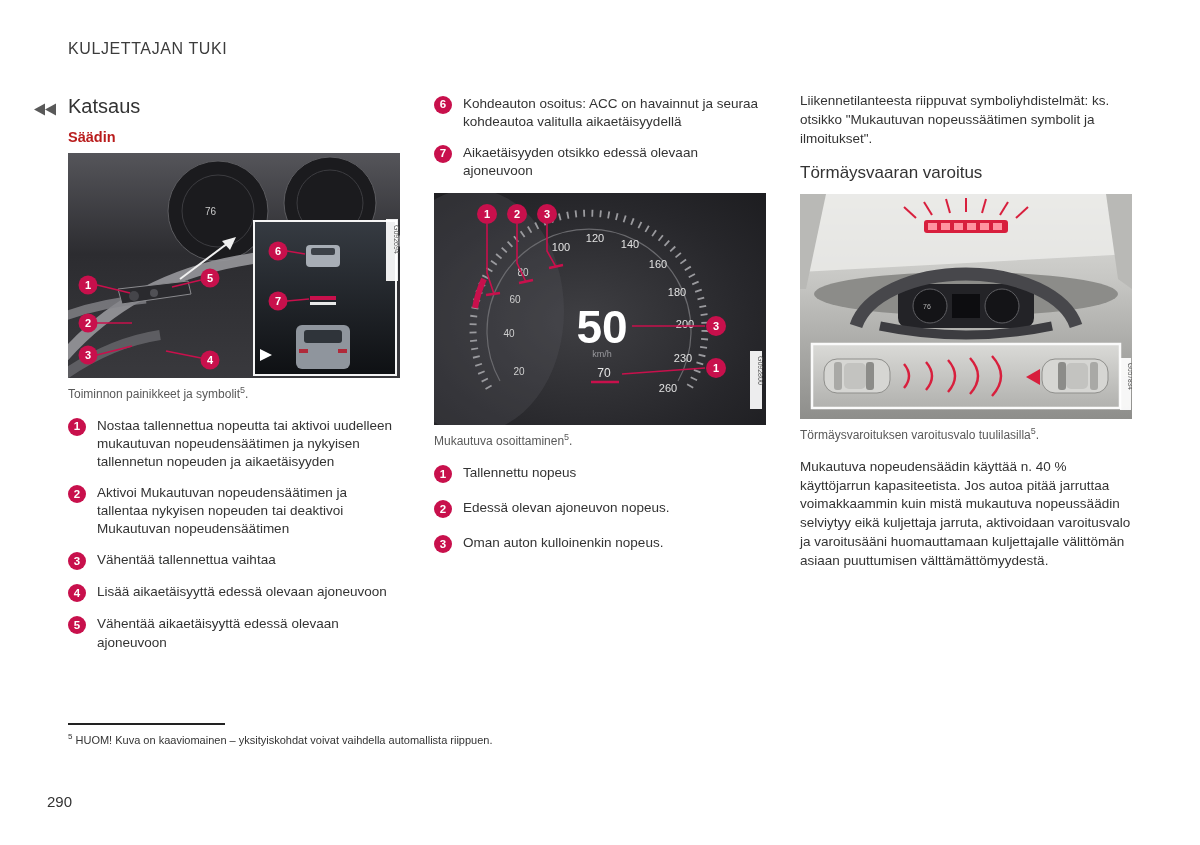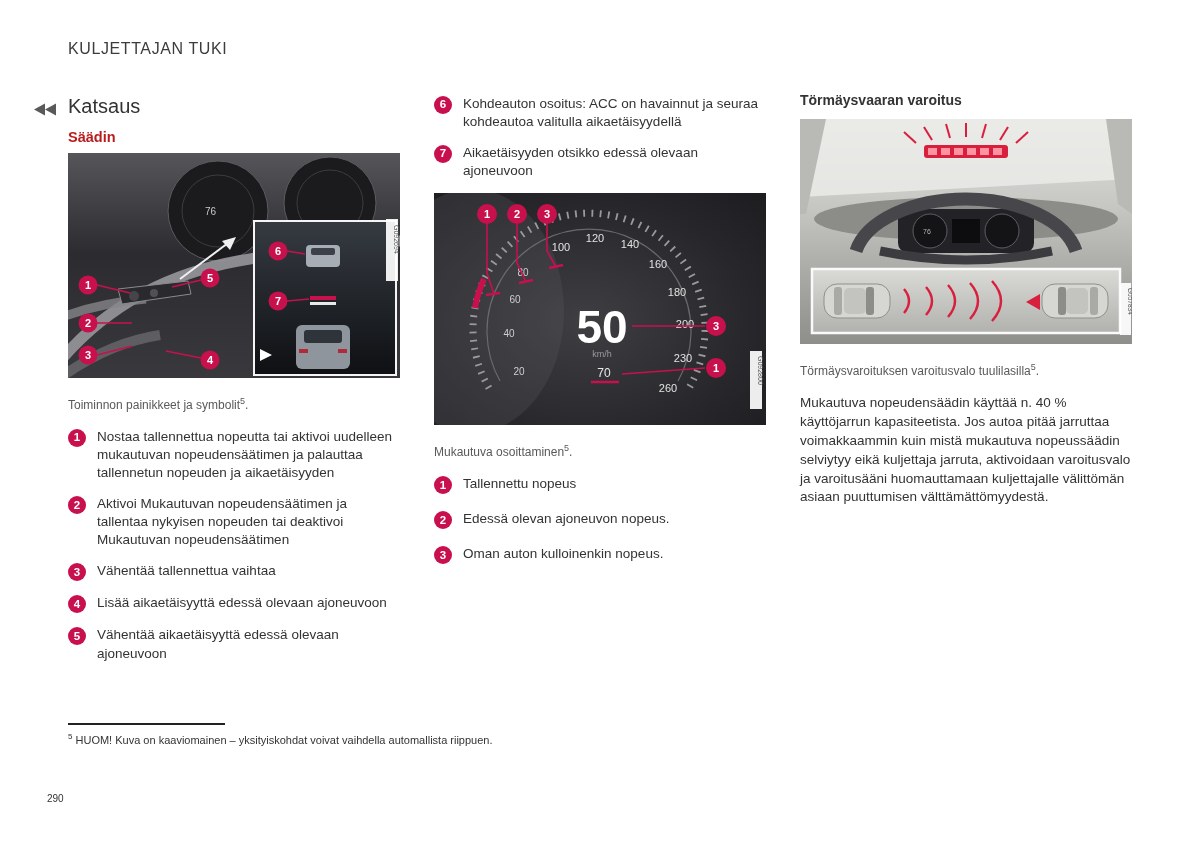--- a/index.html
+++ b/index.html
@@ -23,28 +23,28 @@
   h1.section-title {
     font-size:20px; font-weight:normal; color:#333;
     margin-bottom:11px; position:relative;
   }
   .nav-icon { position:absolute; left:-34px; top:4px; }
   h2.sub {
     font-size:14.5px; font-weight:bold; color:#b91c1c;
     margin-bottom:8px;
   }
   h2.big {
-    font-size:14px; font-weight:bold; color:#333;
+    font-size:17px; font-weight:normal; color:#333;
     margin:0 0 11px 0;
   }
   figure { margin:0; line-height:0; }
   .fig-svg { display:block; width:332px; }
   .caption {
     font-size:12px; color:#595959; line-height:1.25;
-    margin:18px 0 15px 0;
+    margin:7px 0 15px 0;
   }
   .caption sup { font-size:9px; }
   .para {
     font-size:13.5px; line-height:1.4; color:#333;
     margin-bottom:14px;
   }
   .item {
     display:flex; gap:11px; margin-bottom:13px;
     font-size:13.5px; line-height:1.34; color:#333;
   }
@@ -59,21 +59,21 @@
     position:absolute; left:68px; top:723px;
     width:157px; height:1.5px; background:#222;
   }
   .footnote {
     position:absolute; left:68px; top:732px;
     font-size:11px; color:#333;
   }
   .footnote sup { font-size:8px; }
   .page-num {
     position:absolute; left:47px; top:793px;
-    font-size:10px; color:#333;
+    font-size:15px; color:#333;
   }
   svg text { font-family:"Liberation Sans", sans-serif; }
 </style>
 </head>
 <body>
 
 <div class="page-header">KULJETTAJAN TUKI</div>
 
 <div class="col col-left">
   <h1 class="section-title">
@@ -164,21 +164,21 @@
       <rect x="318" y="66" width="12" height="62" fill="#ffffff" opacity="0.92"></rect>
       <text transform="translate(326,72) rotate(90)" font-size="7" fill="#555">G092694</text>
     </svg>
   </figure>
   <div class="caption">
     <span>Toiminnon painikkeet ja symbolit</span><sup>5</sup><span>.</span>
   </div>
 
   <div class="item">
     <span class="badge">1</span>
-    <span>Nostaa tallennettua nopeutta tai aktivoi uudelleen mukautuvan nopeudensäätimen ja palauttaa tallennetun nopeuden ja aikaetäisyyden</span>
+    <span>Nostaa tallennettua nopeutta tai aktivoi uudelleen mukautuvan nopeudensäätimen ja nykyisen tallennetun nopeuden ja aikaetäisyyden</span>
   </div>
   <div class="item">
     <span class="badge">2</span>
     <span>Aktivoi Mukautuvan nopeudensäätimen ja tallentaa nykyisen nopeuden tai deaktivoi Mukautuvan nopeudensäätimen</span>
   </div>
   <div class="item">
     <span class="badge">3</span>
     <span>Vähentää tallennettua vaihtaa</span>
   </div>
   <div class="item">
@@ -284,20 +284,21 @@
     <span class="badge">2</span>
     <span>Edessä olevan ajoneuvon nopeus.</span>
   </div>
   <div class="item item-gap">
     <span class="badge">3</span>
     <span>Oman auton kulloinenkin nopeus.</span>
   </div>
 </div>
 
 <div class="col col-right">
+  <div class="para">Liikennetilanteesta riippuvat symboliyhdistelmät: ks. otsikko "Mukautuvan nopeussäätimen symbolit ja ilmoitukset".</div>
 
   <h2 class="big">Törmäysvaaran varoitus</h2>
 
   <figure>
     <svg class="fig-svg" viewBox="0 0 332 225">
       <defs>
         <linearGradient id="f3bg" x1="0" y1="0" x2="0" y2="1">
           <stop offset="0" stop-color="#e2e2df"></stop>
           <stop offset="0.38" stop-color="#c7c7c4"></stop>
           <stop offset="0.7" stop-color="#a8a8a5"></stop>

